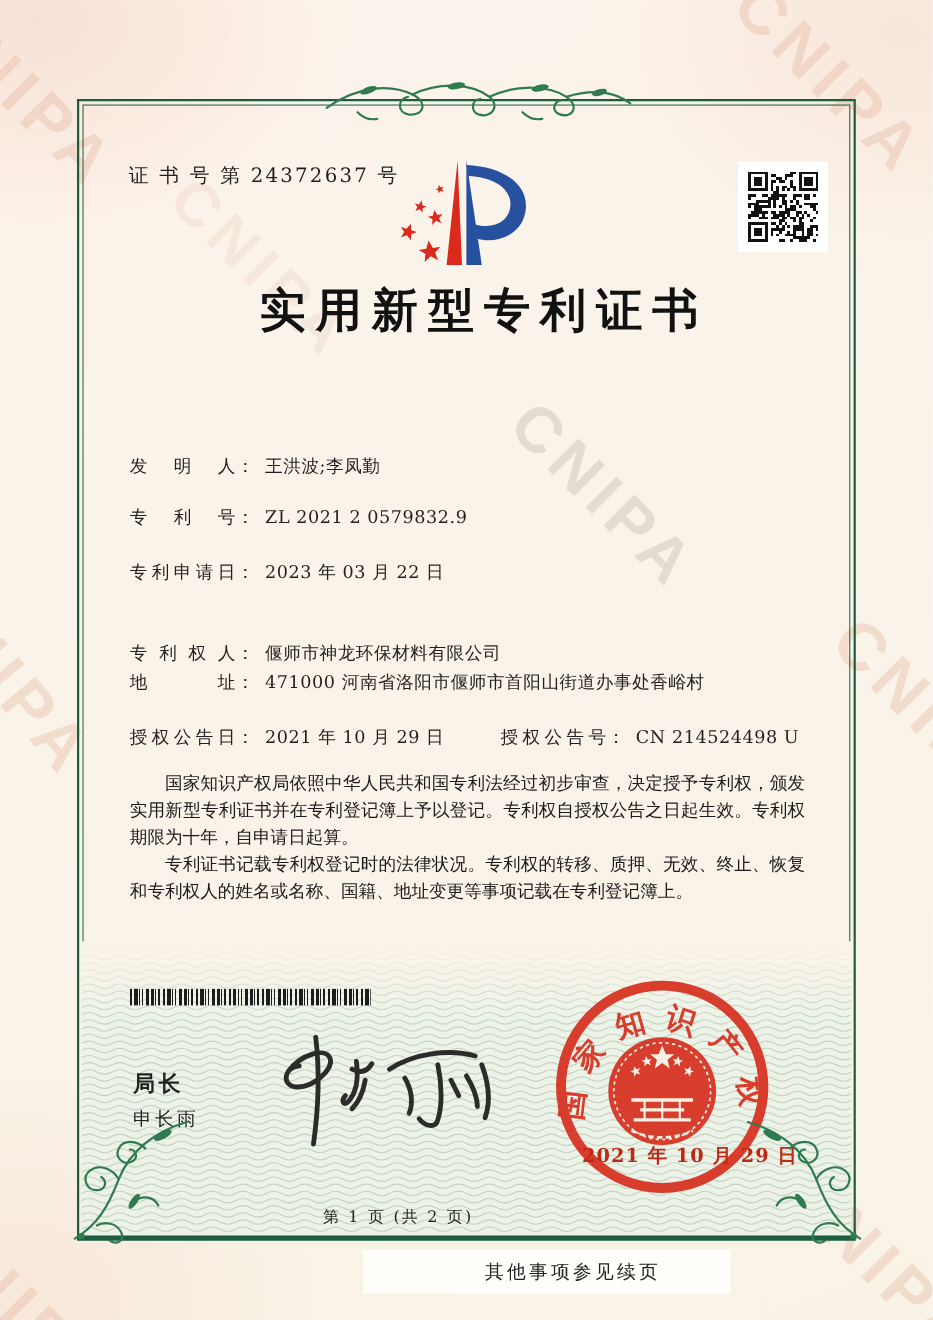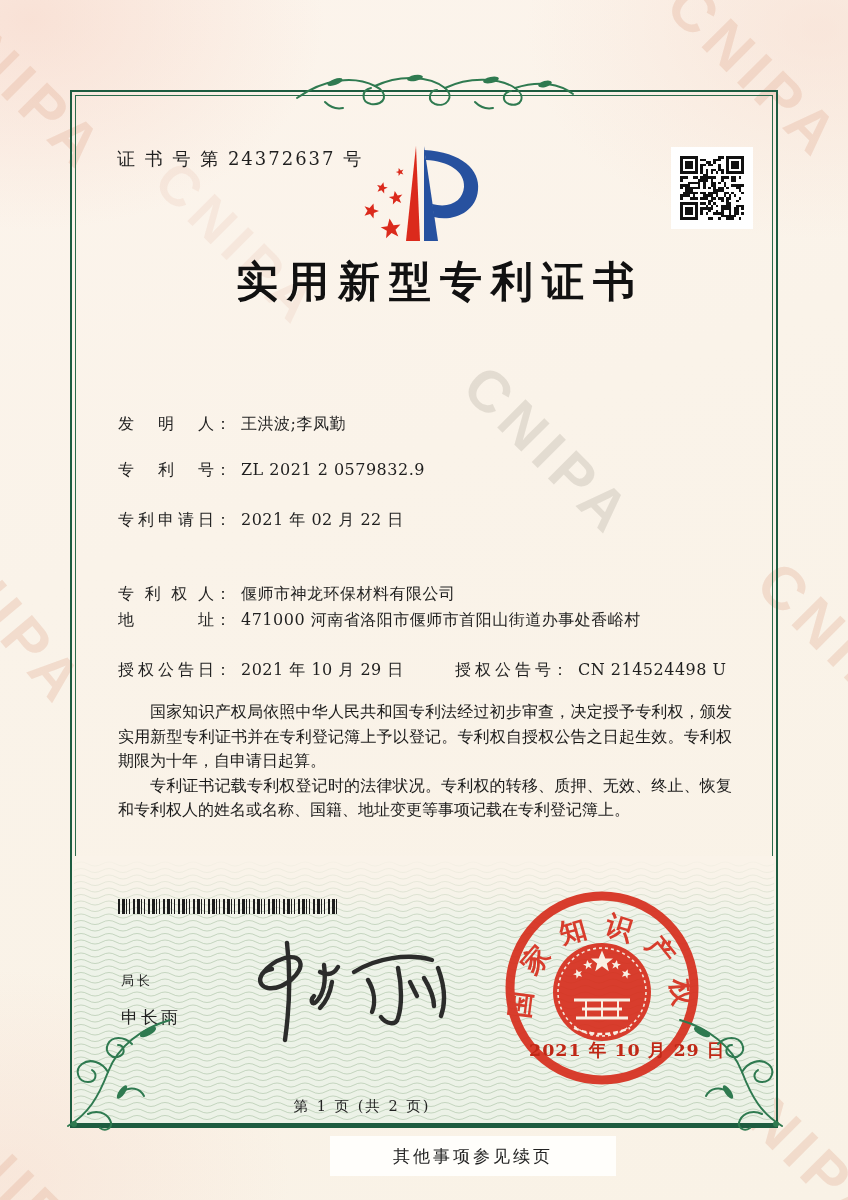--- a/index.html
+++ b/index.html
@@ -56,32 +56,32 @@
     text-align:justify;color:#1a1a1a;}
   .paras p{margin:0;text-indent:2em;}
   .barcode{
     position:absolute;left:118px;top:899px;width:219px;height:15px;
     background:repeating-linear-gradient(90deg,
       #1c1c1c 0 2px,rgba(0,0,0,0) 2px 4px,
       #1c1c1c 4px 7px,rgba(0,0,0,0) 7px 8px,
       #1c1c1c 8px 9px,rgba(0,0,0,0) 9px 11px,
       #1c1c1c 11px 12px,rgba(0,0,0,0) 12px 15px);
   }
-  .official-title{position:absolute;left:121px;top:972px;font-size:13px;letter-spacing:3px;
-    font-family:"DejaVu Sans","Liberation Sans",sans-serif;color:#222;}
+  .official-title{position:absolute;left:121px;top:972px;font-size:20px;letter-spacing:3px;
+    font-family:"DejaVu Sans","Liberation Sans",sans-serif;color:#222;font-weight:bold;}
   .official-name{position:absolute;left:121px;top:1006px;font-size:17px;letter-spacing:3px;
     font-family:"DejaVu Sans","Liberation Sans",sans-serif;color:#222;}
   .signature{position:absolute;left:252px;top:940px;z-index:2;}
   .seal{position:absolute;left:502px;top:888px;width:200px;height:200px;z-index:4;}
   .seal-date{position:absolute;left:529px;top:1038px;z-index:5;font-size:17.5px;font-weight:600;
     letter-spacing:1px;color:#c02816;white-space:nowrap;}
   .page-no{position:absolute;left:70px;top:1097px;width:584px;text-align:center;
     font-size:14.5px;letter-spacing:2px;color:#222;z-index:3;}
   .cont-box{position:absolute;left:330px;top:1136px;width:286px;height:40px;background:#fffefb;
-    z-index:2;display:flex;align-items:center;justify-content:center;}
+    z-index:2;display:flex;align-items:center;justify-content:center;padding-left:48px;}
   .cont-box span{font-size:17px;letter-spacing:3px;color:#222;}
   .flourish-top{position:absolute;left:295px;top:68px;z-index:3;}
   .corner{position:absolute;top:1014px;z-index:3;}
   .corner.left{left:62px;}
   .corner.right{left:676px;transform:scaleX(-1);}
 </style>
 </head>
 <body>
 
 <div class="wm" style="left:-34px;top:-18px;">CNIPA</div>
@@ -434,21 +434,21 @@
 
   <div class="doc-title">实用新型专利证书</div>
 
   <div class="frow" style="top:414px;">
     <span class="flabel">发明人</span><span>：</span><span class="fvalue">王洪波;李凤勤</span>
   </div>
   <div class="frow" style="top:460px;">
     <span class="flabel">专利号</span><span>：</span><span class="fvalue">ZL 2021 2 0579832.9</span>
   </div>
   <div class="frow" style="top:510px;">
-    <span class="flabel">专利申请日</span><span>：</span><span class="fvalue">2021 年 02 月 22 日</span>
+    <span class="flabel">专利申请日</span><span>：</span><span class="fvalue">2023 年 03 月 22 日</span>
   </div>
   <div class="frow" style="top:584px;">
     <span class="flabel">专利权人</span><span>：</span><span class="fvalue">偃师市神龙环保材料有限公司</span>
   </div>
   <div class="frow" style="top:610px;">
     <span class="flabel">地址</span><span>：</span><span class="fvalue">471000 河南省洛阳市偃师市首阳山街道办事处香峪村</span>
   </div>
   <div class="frow" style="top:660px;">
     <span class="flabel">授权公告日</span><span>：</span><span class="fvalue">2021 年 10 月 29 日</span>
     <span class="fgroup2">

